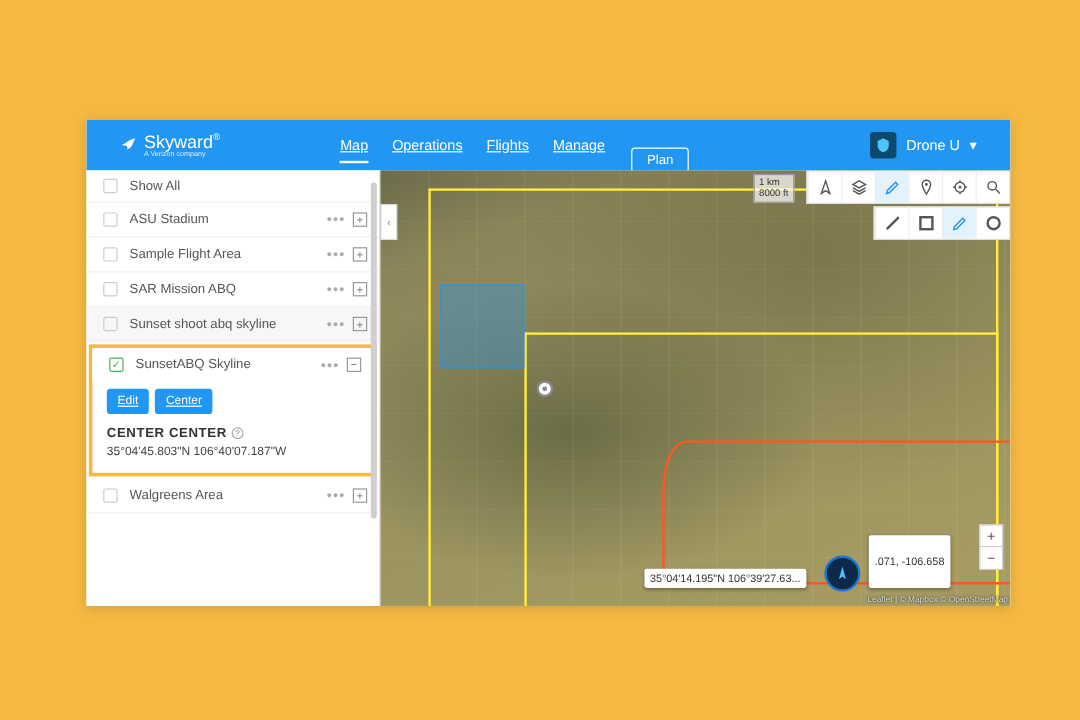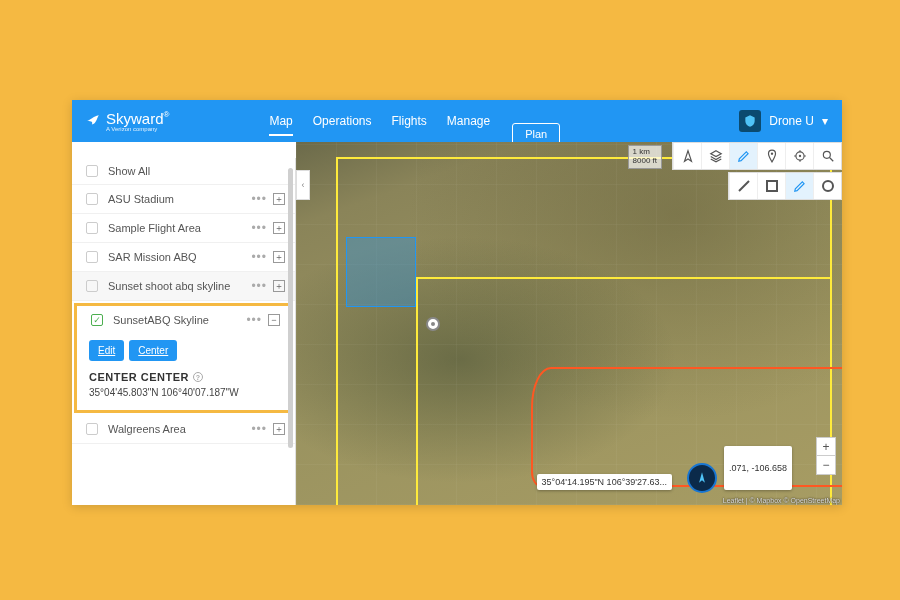--- a/index.html
+++ b/index.html
@@ -1,30 +1,30 @@
 <!DOCTYPE html>
 <html><head>
 <meta charset="utf-8">
 <style>
   * { box-sizing: border-box; margin: 0; padding: 0; font-family: -apple-system, BlinkMacSystemFont, 'Segoe UI', Arial, sans-serif; }
   body { width: 900px; height: 600px; background: #f5b942; overflow: hidden; position: relative; }
   .app-frame { position: absolute; left: 72px; top: 100px; width: 770px; height: 405px; background: #fff; box-shadow: 0 2px 10px rgba(0,0,0,0.15); overflow: hidden; }
-  .header { height: 42px; background: #2196f3; display: flex; align-items: center; color: #fff; padding: 0 14px; }
+  .header { height: 42px; background: #2196f3; display: flex; align-items: center; color: #fff; padding: 0 28px; }
   .logo { display: flex; align-items: center; gap: 6px; font-size: 15px; font-weight: 500; }
   .logo svg { width: 14px; height: 14px; }
   .logo-sub { font-size: 6px; opacity: .85; display:block; margin-top:-1px; }
   .nav { display: flex; gap: 0; margin-left: 90px; align-items: center; height: 100%; }
-  .nav-item { font-size: 12px; padding: 0 10px; height: 100%; display: flex; align-items: center; cursor: pointer; position: relative; }
+  .nav-item { font-size: 12px; padding: 0 10px; height: 100%; display: flex; align-items: center; cursor: pointer; position: relative; text-decoration: underline; }
   .nav-item.active::after { content:''; position:absolute; left:10px; right:10px; bottom:6px; height:2px; background:#fff; }
   .plan-btn { margin-left: 12px; border: 1.5px solid #fff; border-radius: 3px; padding: 4px 12px; font-size: 11px; cursor: pointer; margin-top: 26px; }
   .header-right { margin-left: auto; display: flex; align-items: center; gap: 8px; }
   .avatar-badge { width: 22px; height: 22px; background: #0b4a6f; border-radius: 3px; display:flex; align-items:center; justify-content:center; }
   .user-name { font-size: 12px; display:flex; align-items:center; gap:8px; cursor:pointer; }
   .body { display: flex; height: calc(100% - 42px); }
-  .sidebar { width: 224px; background: #fff; border-right: 1px solid #e0e0e0; overflow-y: auto; position: relative; margin-top: 16px; }
+  .sidebar { width: 245px; background: #fff; border-right: 1px solid #e0e0e0; overflow-y: auto; position: relative; }
   .scroll-ind { position:absolute; right:2px; top:10px; width:5px; height:280px; background:#cfcfcf; border-radius:3px; }
   .list-row { display: flex; align-items: center; padding: 7px 10px 7px 14px; border-bottom: 1px solid #f0f0f0; font-size: 11px; color:#555; }
   .list-row.muted { background: #f7f7f7; }
   .chk { width: 12px; height: 12px; border: 1px solid #ccc; border-radius: 2px; margin-right: 10px; flex-shrink:0; }
   .chk.checked { border-color: #4caf50; display:flex; align-items:center; justify-content:center; color:#4caf50; font-size:9px; }
   .row-label { flex: 1; white-space: nowrap; overflow: hidden; text-overflow: ellipsis; }
   .row-actions { display: flex; align-items: center; gap: 6px; }
   .dots { color: #aaa; font-size: 12px; cursor: pointer; letter-spacing:1px;}
   .expand { width: 12px; height: 12px; border: 1px solid #999; font-size: 9px; display:flex; align-items:center; justify-content:center; color:#666; cursor:pointer; }
   .selected-card { border: 3px solid #f5b942; margin: 2px; }

